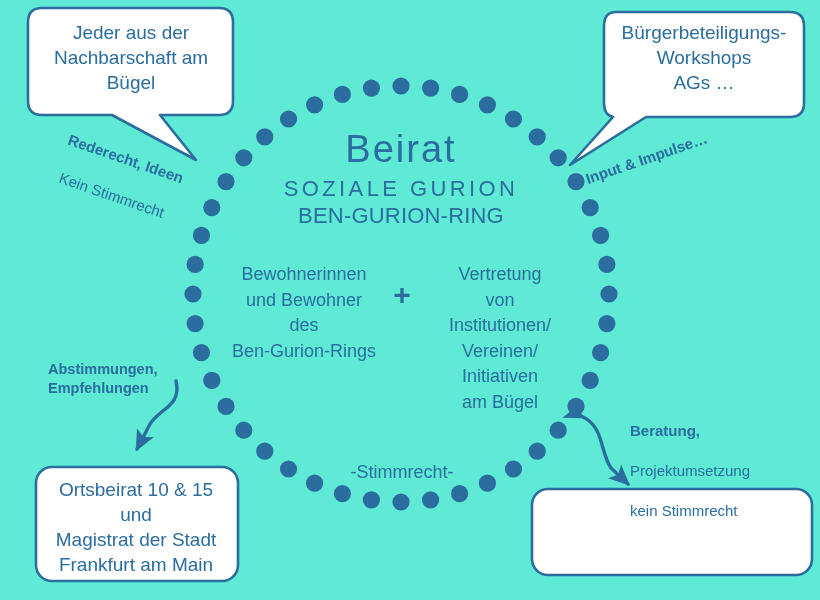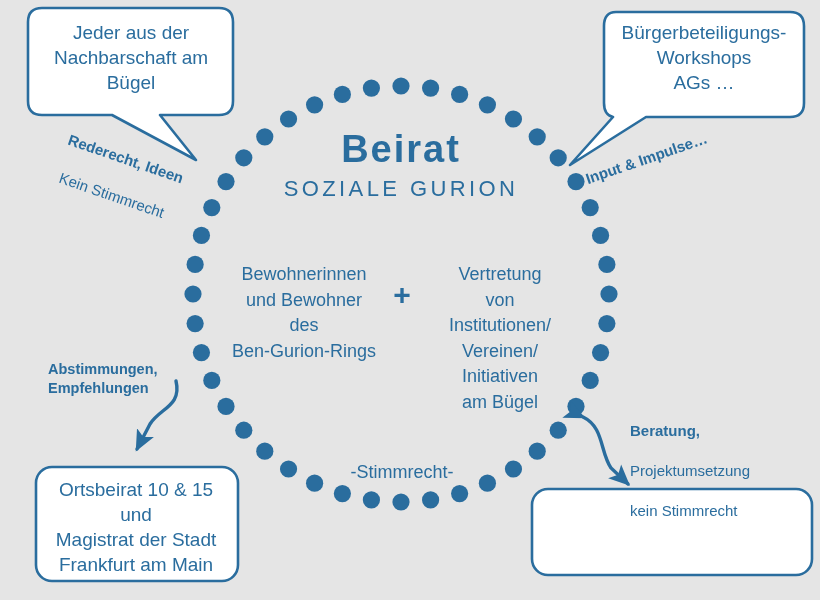--- a/index.html
+++ b/index.html
@@ -8,21 +8,21 @@
     padding: 0;
     background: #ffffff;
   }
   body {
     font-family: "Liberation Sans", "DejaVu Sans", sans-serif;
   }
   #stage {
     position: relative;
     width: 820px;
     height: 600px;
-    background: #e5e5e5;
+    background: #5eead4;
     overflow: hidden;
   }
   #vector-layer {
     position: absolute;
     left: 0;
     top: 0;
     width: 820px;
     height: 600px;
   }
   .txt {
@@ -91,21 +91,21 @@
     line-height: 1.34;
   }
   #lbl-beratung .b1 { font-weight: bold; display:block; }
   #lbl-beratung .b2 { font-weight: normal; display:block; }
   #lbl-beratung .b3 { font-weight: 400;  display:block; }
 
   
   #title-main {
     left: 251px; top: 126px; width: 300px;
     font-size: 38px;
-    font-weight: bold;
+    font-weight: normal;
     letter-spacing: 2px;
     color: #2A6D9E;
   }
   #title-sub1 {
     left: 251px; top: 176px; width: 300px;
     font-size: 22px;
     font-weight: 400;
     letter-spacing: 3.4px;
     color: #2A6D9E;
   }
@@ -240,20 +240,21 @@
 Empfehlungen</div>
 
   <div class="rot-label" id="lbl-beratung">
     <span class="b1">Beratung,</span>
     <span class="b2">Projektumsetzung</span>
     <span class="b3">kein Stimmrecht</span>
   </div>
 
   <div class="txt" id="title-main">Beirat</div>
   <div class="txt" id="title-sub1">SOZIALE GURION</div>
+  <div class="txt" id="title-sub2">BEN-GURION-RING</div>
 
   <div class="txt" id="col-left">Bewohnerinnen
 und Bewohner
 des
 Ben-Gurion-Rings</div>
   <div class="txt" id="plus-sign">+</div>
   <div class="txt" id="col-right">Vertretung
 von
 Institutionen/
 Vereinen/

